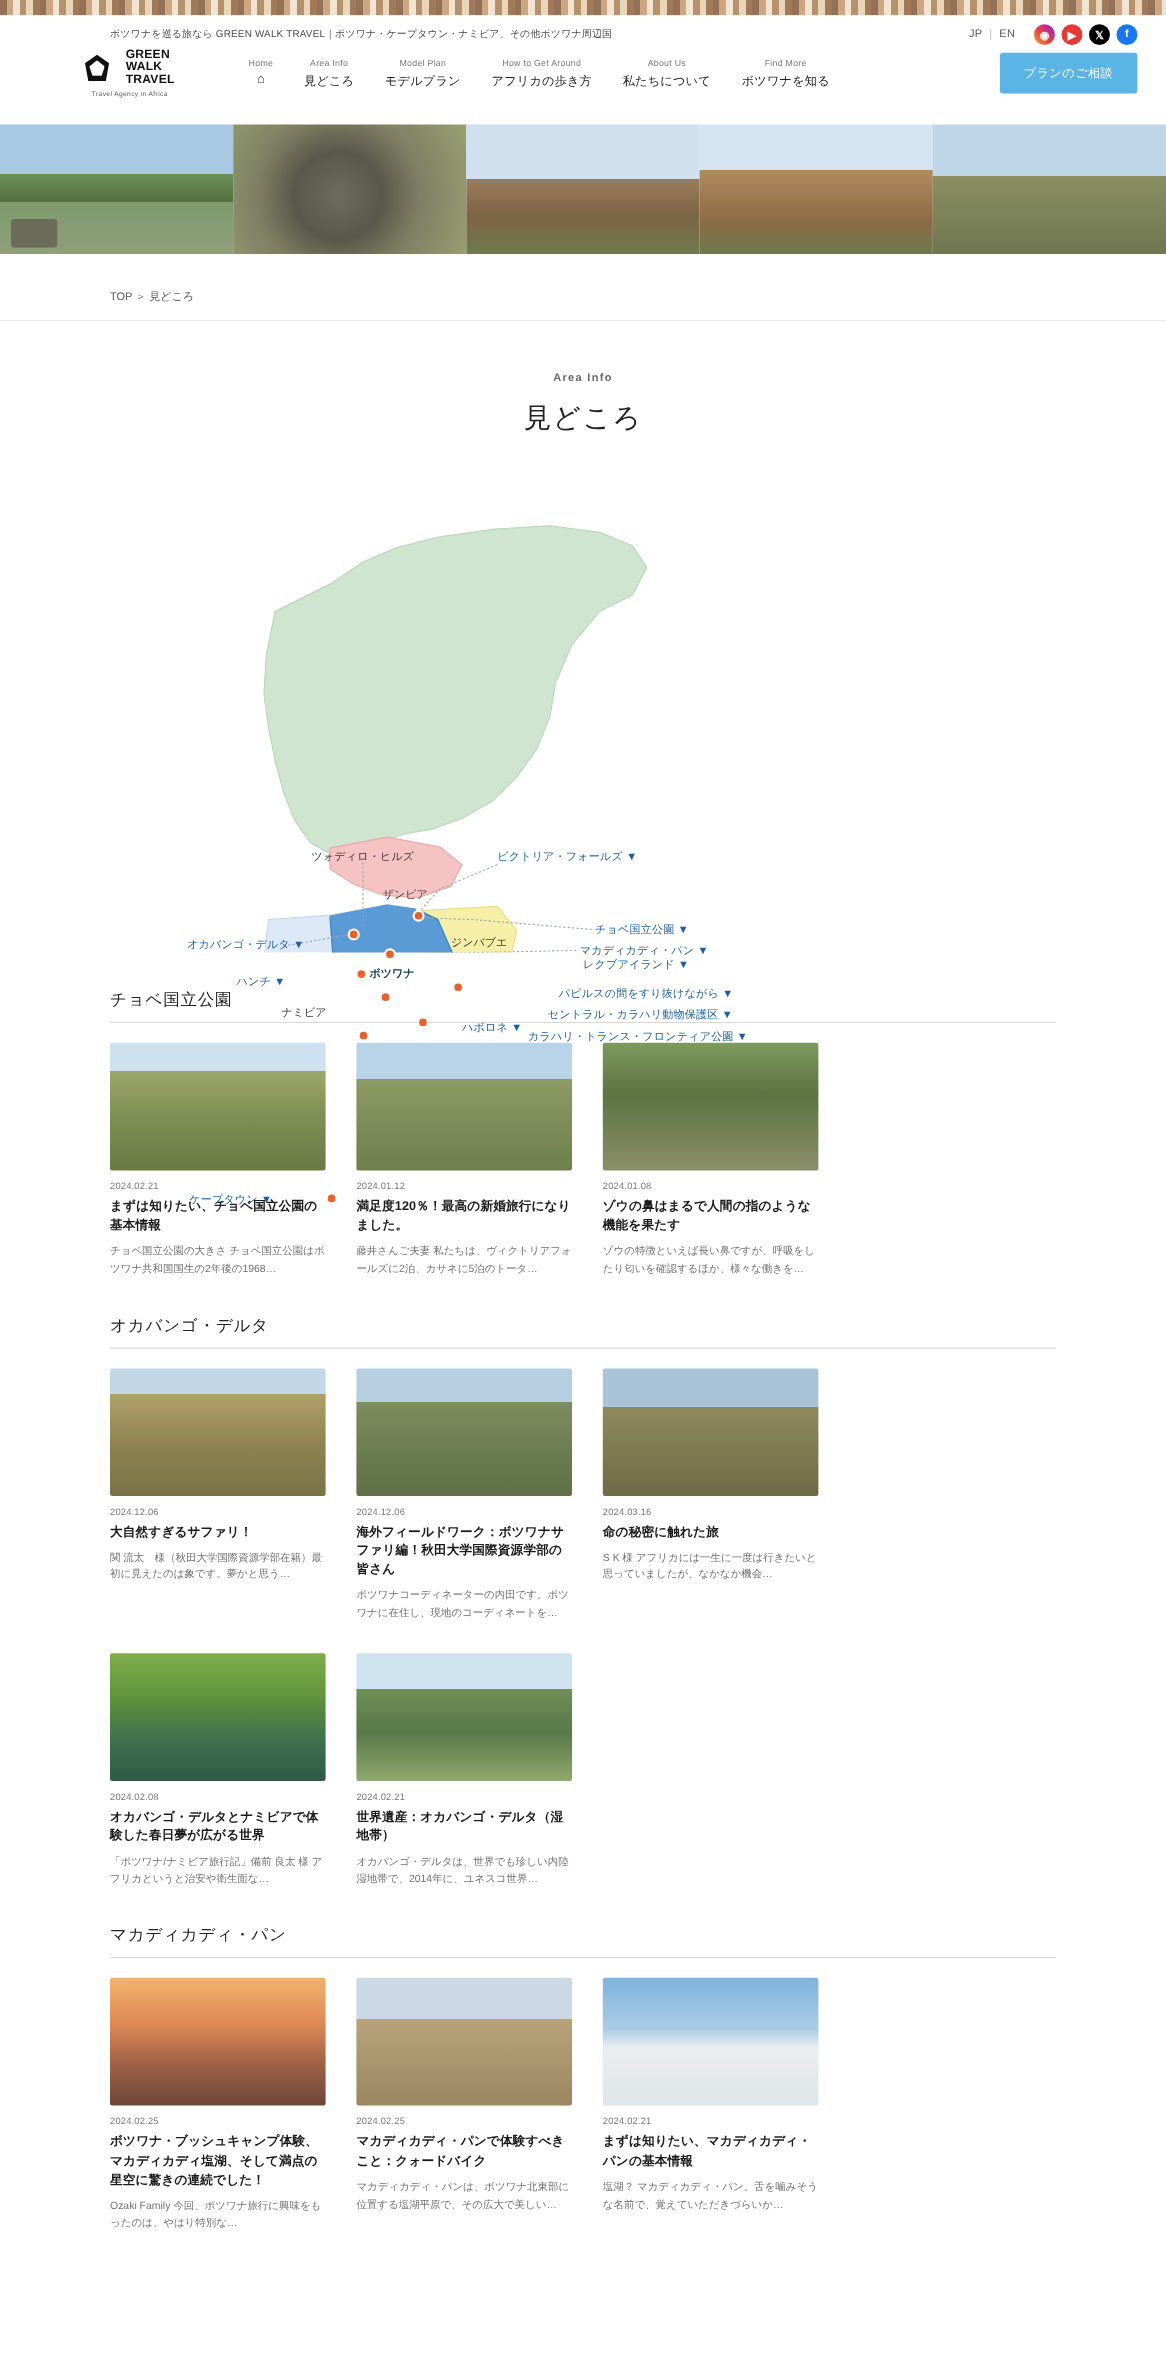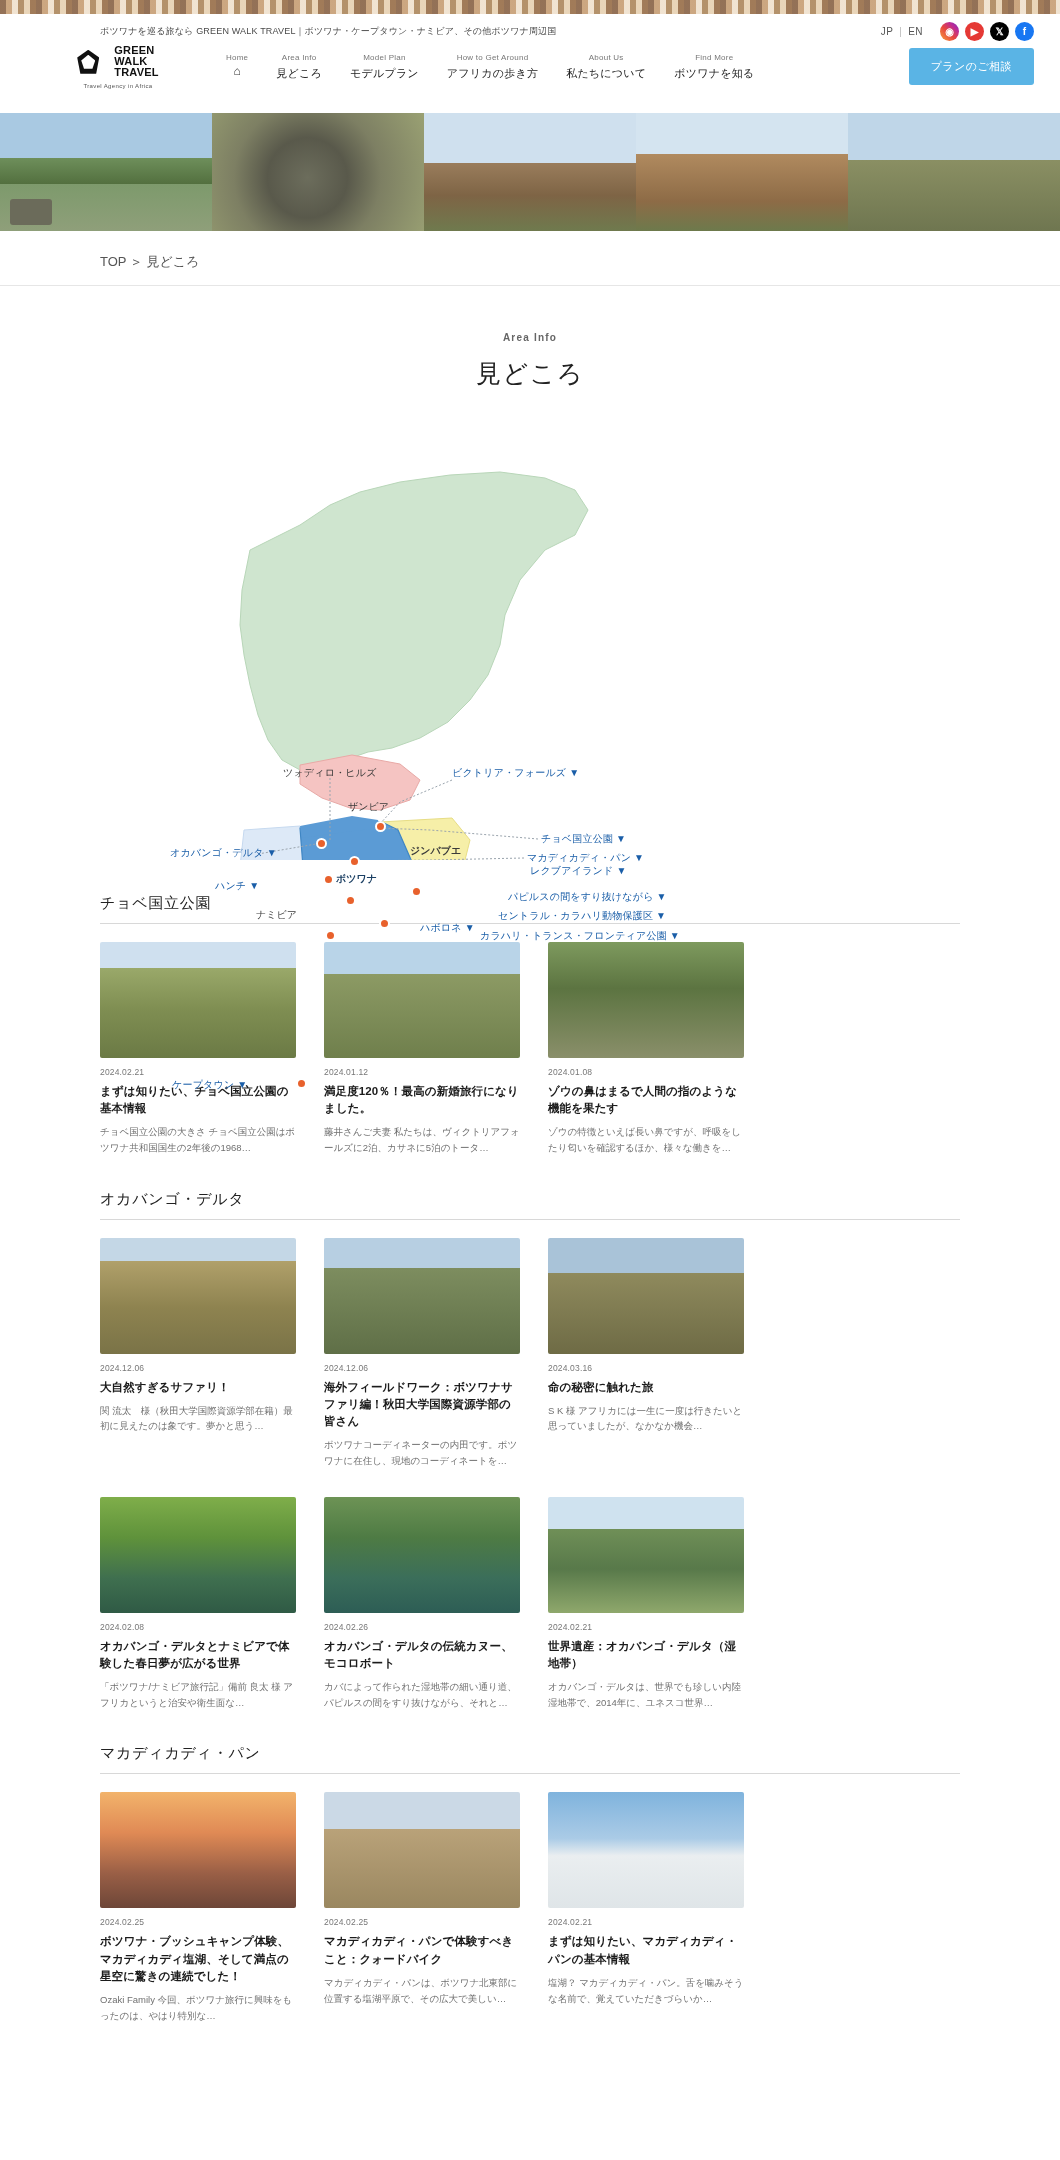--- a/index.html
+++ b/index.html
@@ -140,23 +140,23 @@
   }
   .hero-4 {
     background: linear-gradient(to bottom, #d4e4f0 0%, #d4e4f0 35%, #b08a5f 35%, #8d6b46 75%, #6d7a4c 100%);
   }
   .hero-5 {
     background: linear-gradient(to bottom, #bfd6e8 0%, #bfd6e8 40%, #8a8f63 40%, #6f7650 100%);
   }
 
   
   .breadcrumb {
-    font-size: 13px;
+    font-size: 10px;
     color: #555;
-    padding: 22px 0 14px 100px;
+    padding: 32px 0 14px 100px;
     border-bottom: 1px solid #e6e6e6;
   }
 
   
   .page-title-wrap { text-align: center; padding: 46px 0 26px; }
   .page-title-en { font-size: 10px; color: #666; letter-spacing: .12em; font-weight: 700;}
   .page-title-jp { font-size: 25px; color: #222; margin-top: 14px; letter-spacing: .06em; }
 
   
   .map-area {
@@ -348,21 +348,21 @@
         <path d="M524,428 L430,430 L352,431"></path>
         <path d="M527,441 L440,448 L352,449"></path>
         <path d="M505,466 L460,463 L414,462"></path>
         <path d="M495,486 L420,478 L350,472"></path>
         <path d="M417,497 L396,495 L382,494"></path>
         <path d="M477,506 L400,508 L330,506"></path>
       </g>
     </svg>
 
     <div class="map-static" style="left:348px;top:370px;">ザンビア</div>
-    <div class="map-static" style="left:410px;top:414px;font-weight:bold;">ジンバブエ</div>
+    <div class="map-static" style="left:410px;top:414px;">ジンバブエ</div>
     <div class="map-static" style="left:336px;top:442px;font-weight:700;color:#1b3f63;">ボツワナ</div>
     <div class="map-static" style="left:256px;top:478px;">ナミビア</div>
     <div class="map-static" style="left:338px;top:574px;">南アフリカ</div>
 
     <div class="map-label" style="left:283px;top:336px;color:#3a3a3a;">ツォディロ・ヒルズ</div>
     <div class="map-label" style="left:170px;top:416px;">オカバンゴ・デルタ ▼</div>
     <div class="map-label" style="left:215px;top:449px;">ハンチ ▼</div>
     <div class="map-label" style="left:149px;top:516px;">ナミビア ▼</div>
     <div class="map-label" style="left:172px;top:648px;">ケープタウン ▼</div>
 
@@ -432,26 +432,20 @@
         <div class="card-title">命の秘密に触れた旅</div>
         <div class="card-excerpt">S K 様 アフリカには一生に一度は行きたいと思っていましたが、なかなか機会…</div>
       </div>
       <div class="card">
         <div class="card-img t-delta"></div>
         <div class="card-date">2024.02.08</div>
         <div class="card-title">オカバンゴ・デルタとナミビアで体験した春日夢が広がる世界</div>
         <div class="card-excerpt">「ボツワナ/ナミビア旅行記」備前 良太 様 アフリカというと治安や衛生面な…</div>
       </div>
       <div class="card">
-        <div class="card-img t-canoe"></div>
-        <div class="card-date">2024.02.26</div>
-        <div class="card-title">オカバンゴ・デルタの伝統カヌー、モコロボート</div>
-        <div class="card-excerpt">カバによって作られた湿地帯の細い通り道、パピルスの間をすり抜けながら、それと…</div>
-      </div>
-      <div class="card">
         <div class="card-img t-wetland"></div>
         <div class="card-date">2024.02.21</div>
         <div class="card-title">世界遺産：オカバンゴ・デルタ（湿地帯）</div>
         <div class="card-excerpt">オカバンゴ・デルタは、世界でも珍しい内陸湿地帯で、2014年に、ユネスコ世界…</div>
       </div>
     </div>
   </div>
 
   <div class="section" style="padding-bottom:40px;">
     <div class="section-title">マカディカディ・パン</div>

